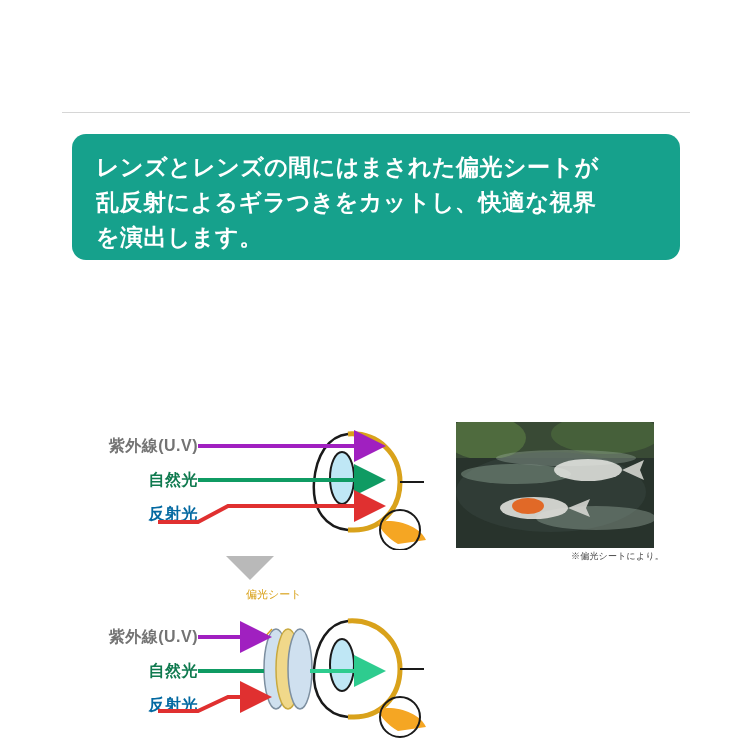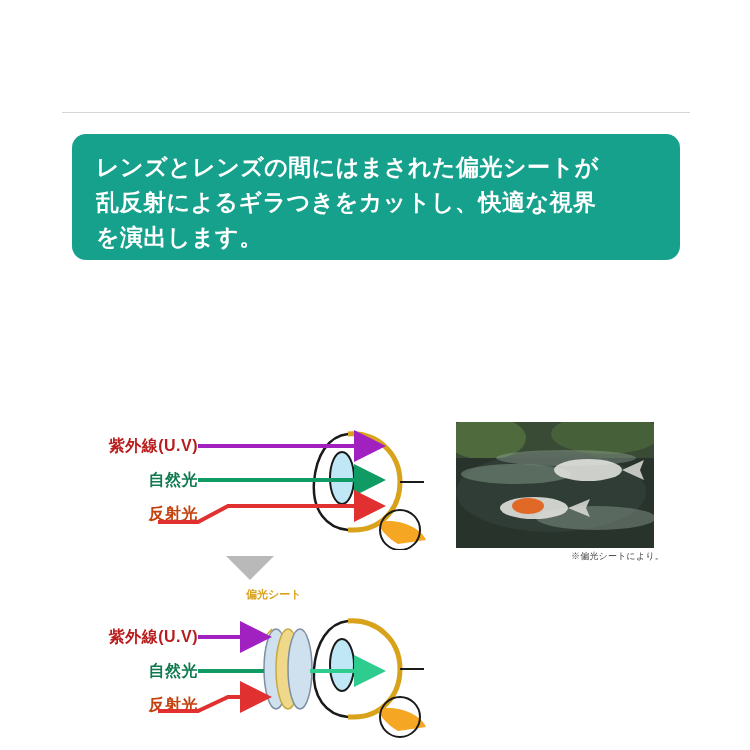--- a/index.html
+++ b/index.html
@@ -93,23 +93,23 @@
     top: 0;
     width: 160px;
   }
   .label {
     font-size: 16px;
     font-weight: 700;
     text-align: right;
     letter-spacing: 0.5px;
     white-space: nowrap;
   }
-  .label-uv { color: #b91c1c; text-align: right; }
+  .label-uv { color: #737373; text-align: right; }
   .label-nat { color: #0f7a4f; }
-  .label-ref { color: #c2410c; }
+  .label-ref { color: #0369a1; }
 
   .svg-wrap {
     position: absolute;
     left: 0;
     top: 0;
   }
   
   .photo-box {
     position: absolute;
     width: 198px;
@@ -134,21 +134,21 @@
     width: 0;
     height: 0;
     border-left: 24px solid transparent;
     border-right: 24px solid transparent;
     border-top: 24px solid #b9b9b9;
   }
   .sheet-label {
     position: absolute;
     font-size: 11px;
     color: #d9a21b;
-    font-weight: 700;
+    font-weight: 400;
     white-space: nowrap;
   }
 </style>
 </head>
 <body>
 
 <div class="page">
 
   <div class="title-rule"></div>
 

